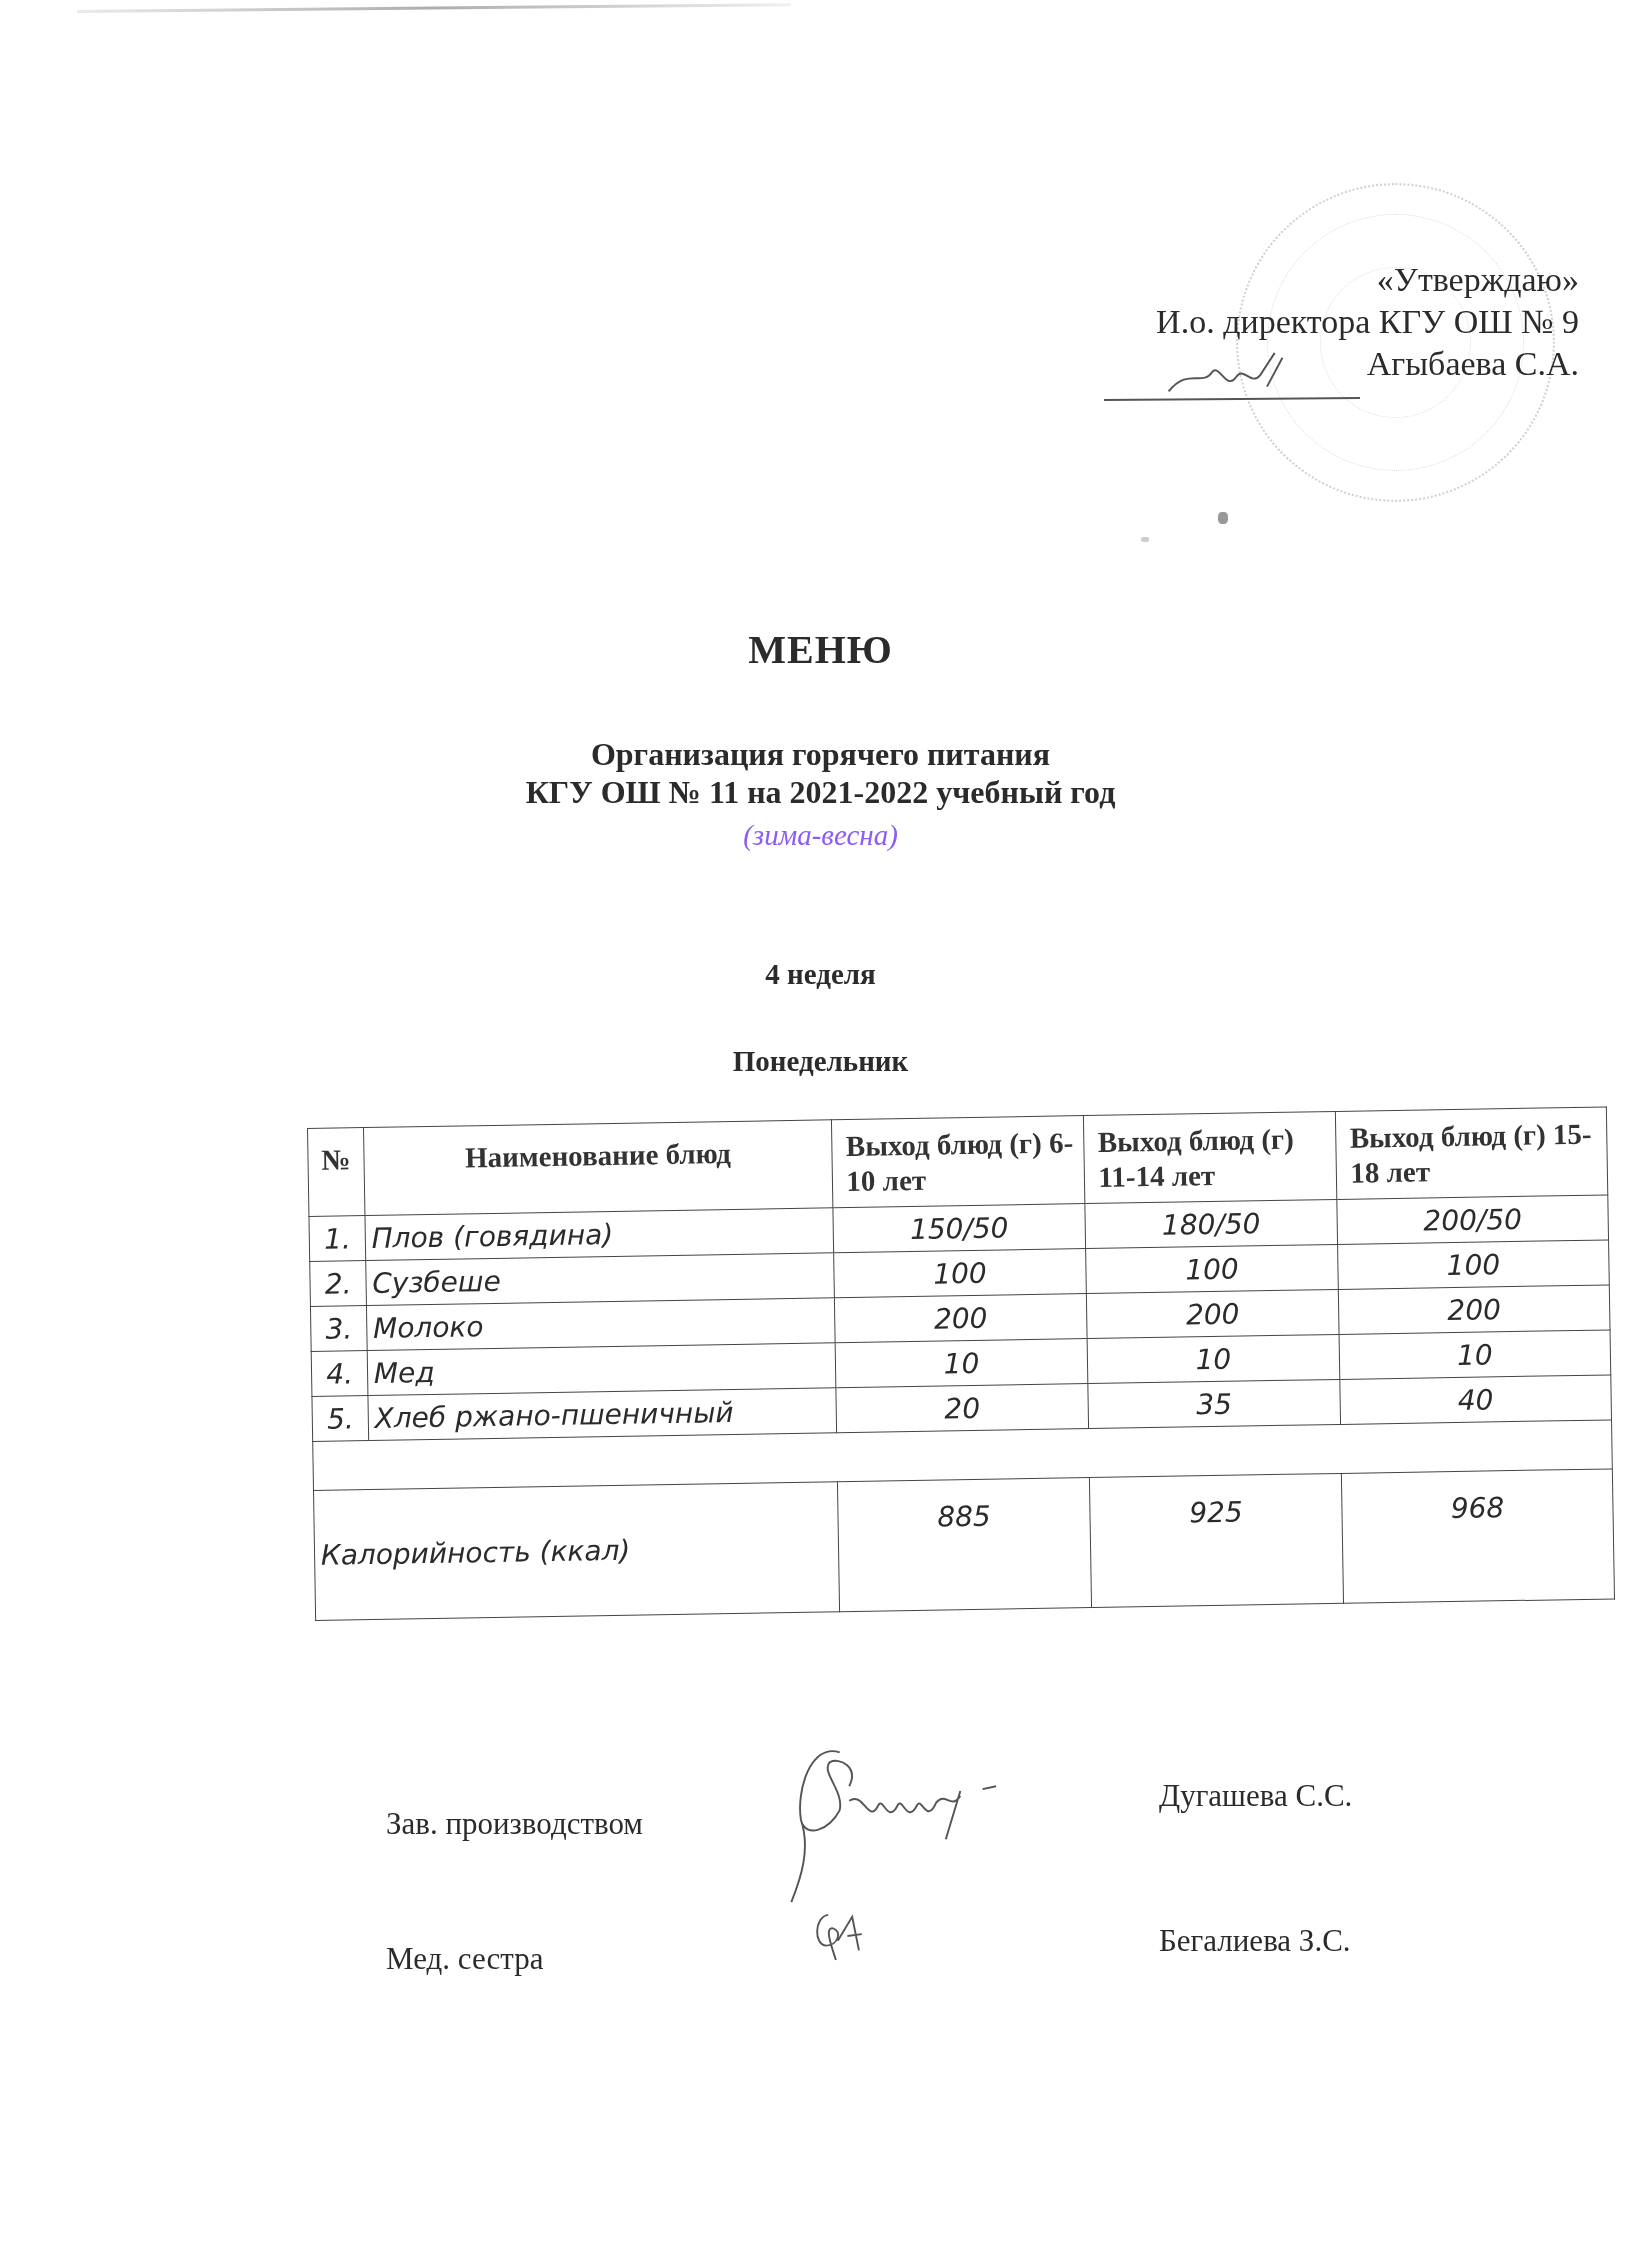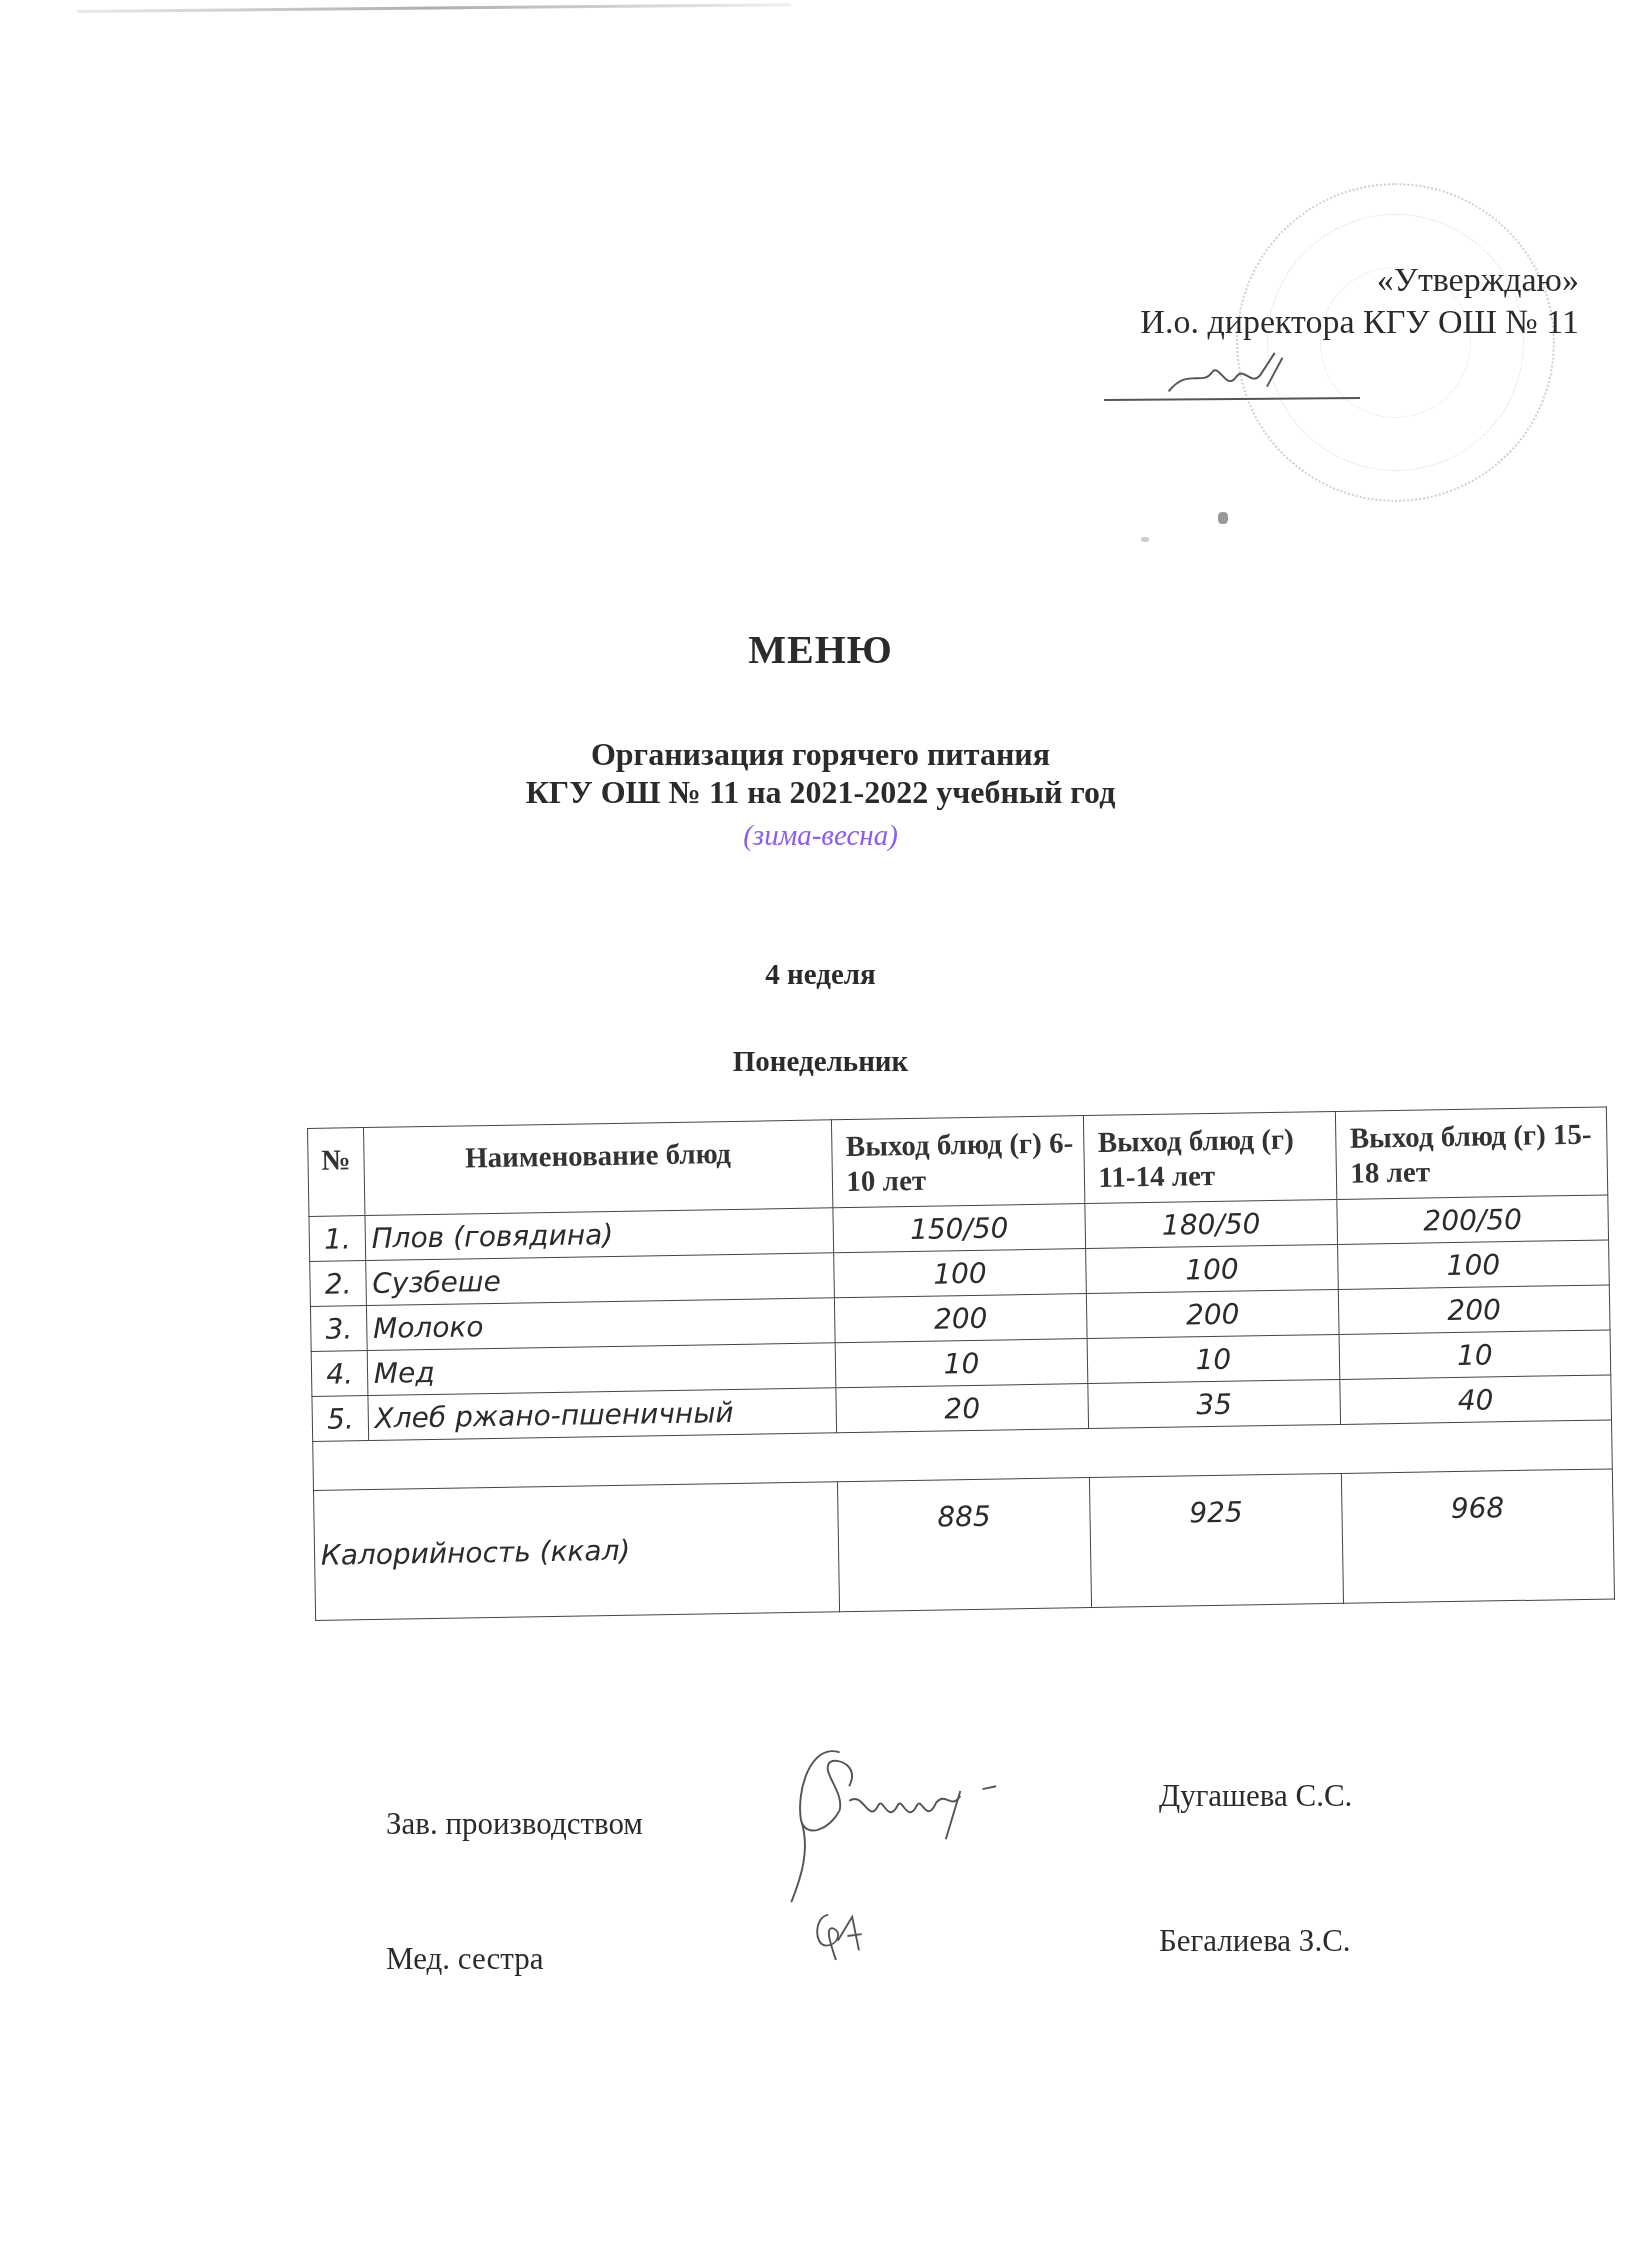--- a/index.html
+++ b/index.html
@@ -62,21 +62,22 @@
   .sig2 { position: absolute; left: 809px; top: 1907px; width: 72px; height: 58px; }
 </style>
 </head>
 <body>
 
 <div class="scan-line"></div>
 
 <div class="stamp"></div>
 <div class="approve serif">
   <div>«Утверждаю»</div>
-  <div>И.о. директора КГУ ОШ № 11</div>
+  <div>И.о. директора КГУ ОШ № 9</div>
+  <div>Агыбаева С.А.</div>
 </div>
 <svg class="sig-director" viewBox="0 0 140 60">
   <path d="M10 45 C 30 20, 45 40, 55 25 C 62 15, 70 45, 80 30 C 88 18, 95 40, 105 28 L 120 5 M 112 40 L 128 10" fill="none" stroke="#555" stroke-width="2"></path>
 </svg>
 <div class="sig-line"></div>
 <div class="speck" style="left:1218px;top:512px;width:9.7px;height:11.6px;"></div>
 <div class="speck" style="left:1141px;top:537px;width:7.7px;height:4.8px;opacity:0.5;"></div>
 
 <div class="center serif menu-title">МЕНЮ</div>
 <div class="center serif org1">Организация горячего питания</div>

